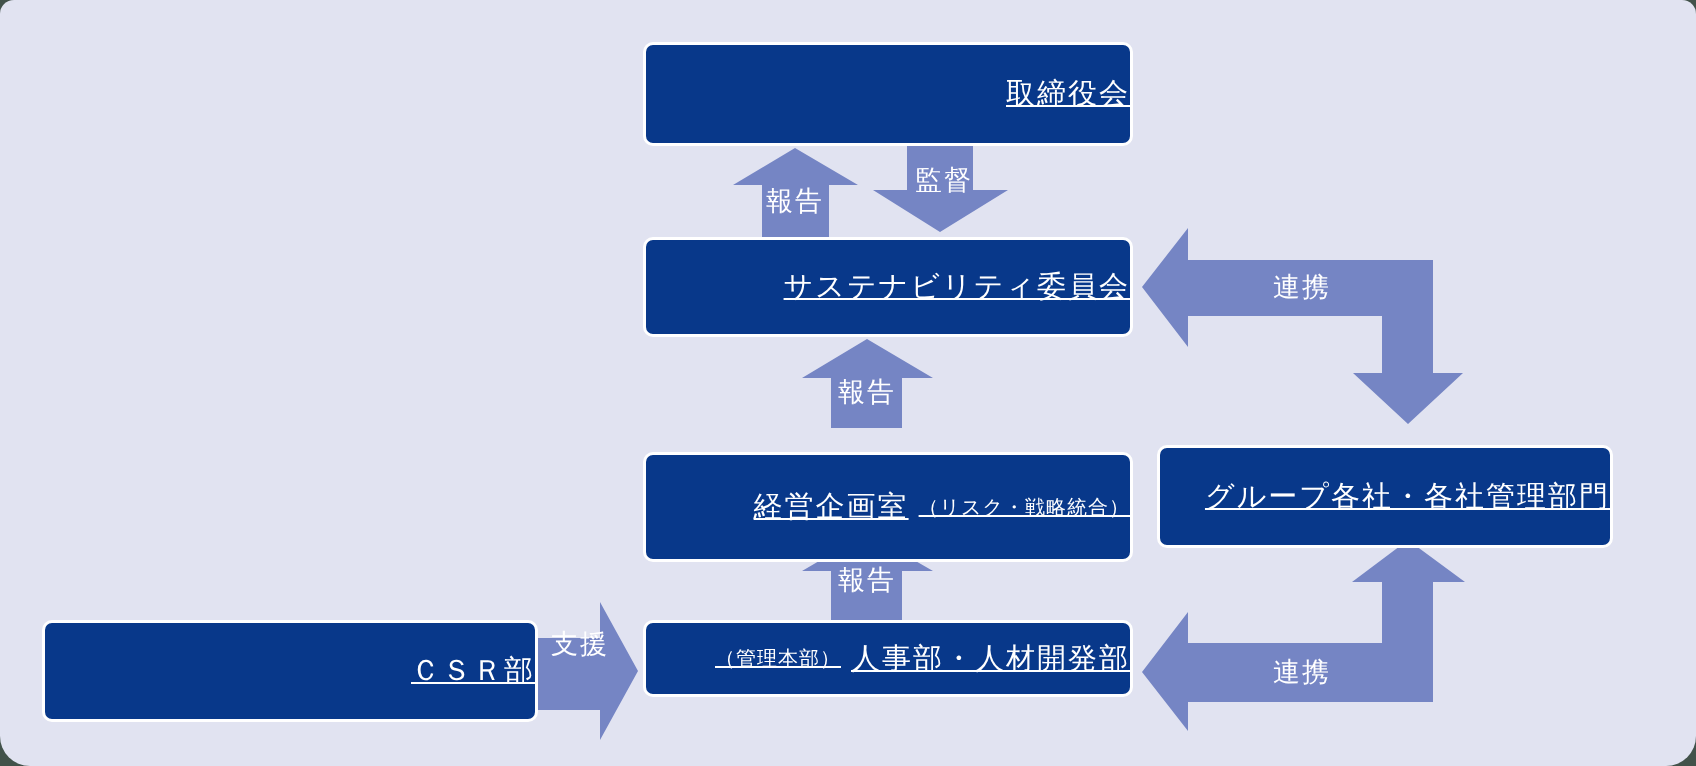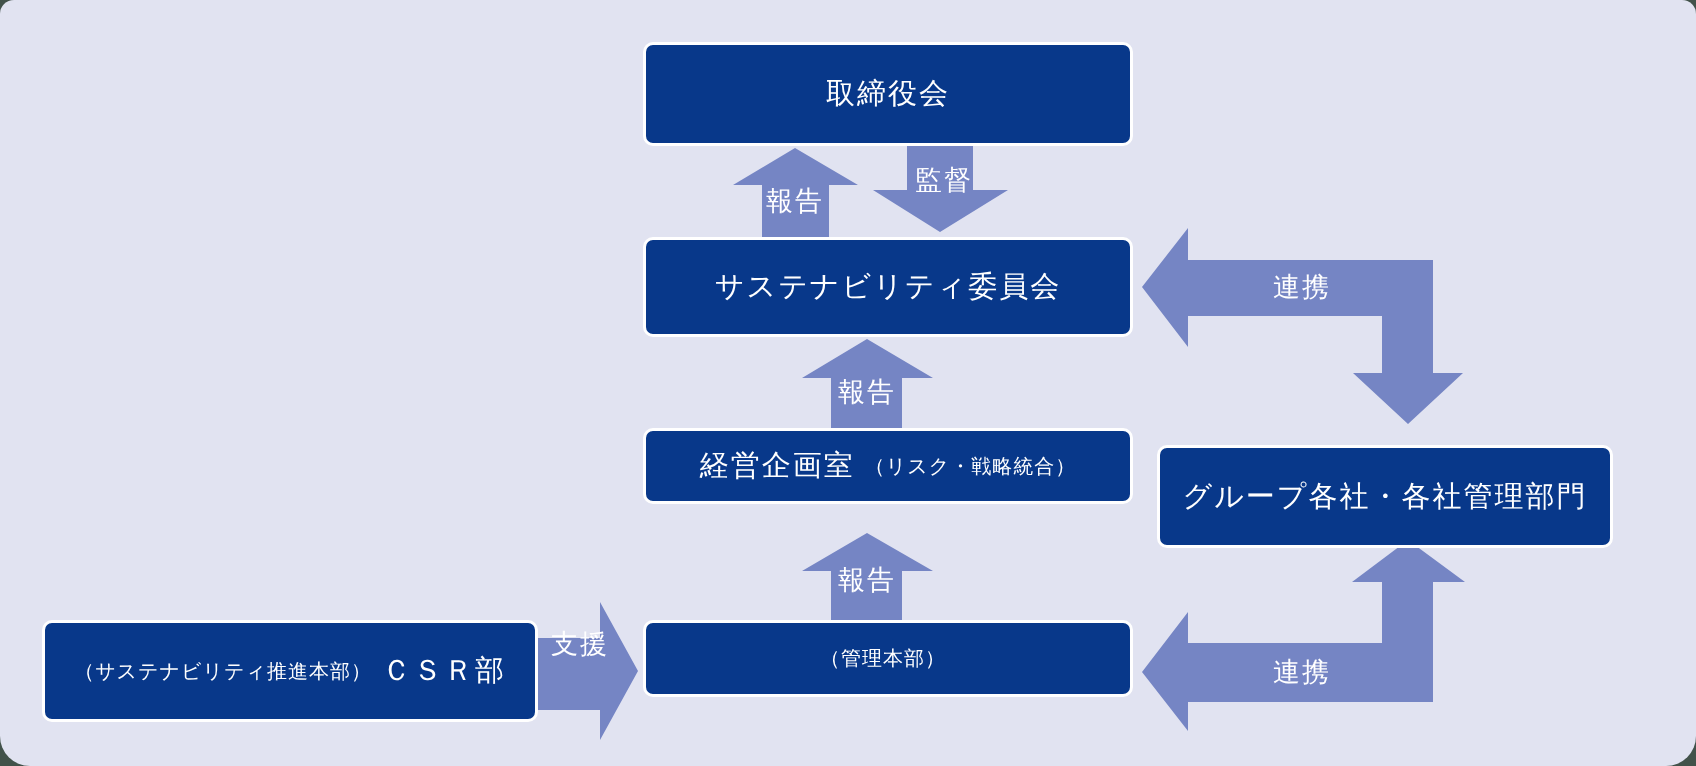--- a/index.html
+++ b/index.html
@@ -26,23 +26,24 @@
     border-radius:14px 14px 30px 30px;
   }
   svg.arrows{position:absolute;left:0;top:0;width:1696px;height:766px;}
   svg.arrows polygon{fill:var(--arrow-fill);}
   .box{
     position:absolute;
     background:var(--box-fill);
     border:3px solid var(--box-border);
     border-radius:10px;
     color:var(--text);
-    display:flex;align-items:center;justify-content:center;
+    display:flex;align-items:center;justify-content:flex-end;
     text-align:center;white-space:nowrap;
     letter-spacing:2px;
+    text-decoration:underline;
   }
   .box .main{font-size:29px;}
   .box .sub{font-size:20px;letter-spacing:1px;}
   .box .gap{display:inline-block;width:10px;}
   .alabel{
     position:absolute;
     transform:translate(-50%,-50%);
     color:var(--text);
     font-size:27px;
     letter-spacing:2px;
@@ -66,33 +67,33 @@
     </svg>
 
     <div class="box" style="left:643px;top:42px;width:490px;height:104px">
       <span class="main">取締役会</span>
     </div>
 
     <div class="box" style="left:643px;top:237px;width:490px;height:100px">
       <span class="main">サステナビリティ委員会</span>
     </div>
 
-    <div class="box" style="left:643px;top:428px;width:490px;height:76px">
+    <div class="box" style="left:643px;top:452px;width:490px;height:110px">
       <span class="main">経営企画室</span>
         <span class="gap"></span>
         <span class="sub">（リスク・戦略統合）</span>
     </div>
 
     <div class="box" style="left:643px;top:620px;width:490px;height:77px">
       <span class="sub">（管理本部）</span>
         <span class="gap"></span>
+        <span class="main">人事部・人材開発部</span>
     </div>
 
     <div class="box" style="left:42px;top:620px;width:496px;height:102px">
-      <span class="sub">（サステナビリティ推進本部）</span>
         <span class="gap"></span>
         <span class="main">ＣＳＲ部</span>
     </div>
 
     <div class="box" style="left:1157px;top:445px;width:456px;height:103px">
       <span class="main">グループ各社・各社管理部門</span>
     </div>
 
     <div class="alabel" style="left:795px;top:201px">報告</div>
     <div class="alabel" style="left:944px;top:180px">監督</div>

